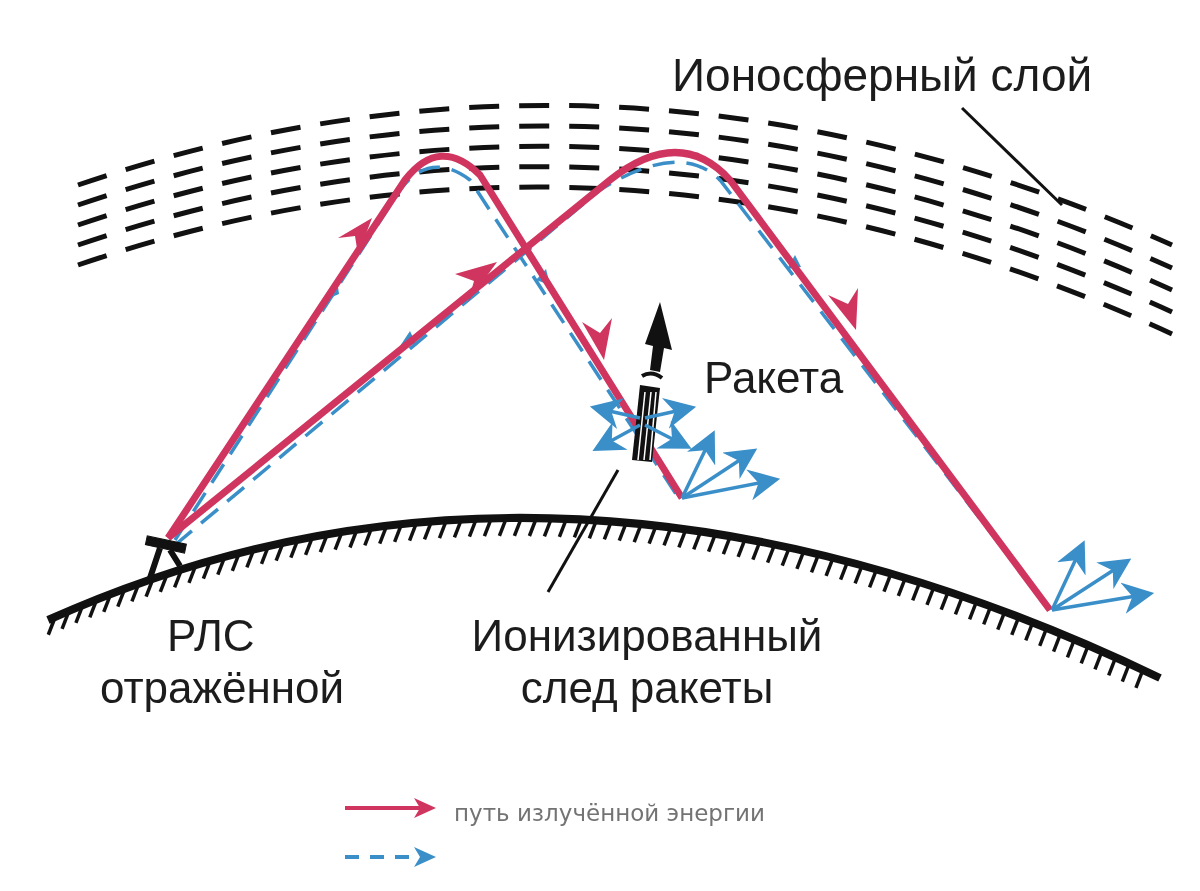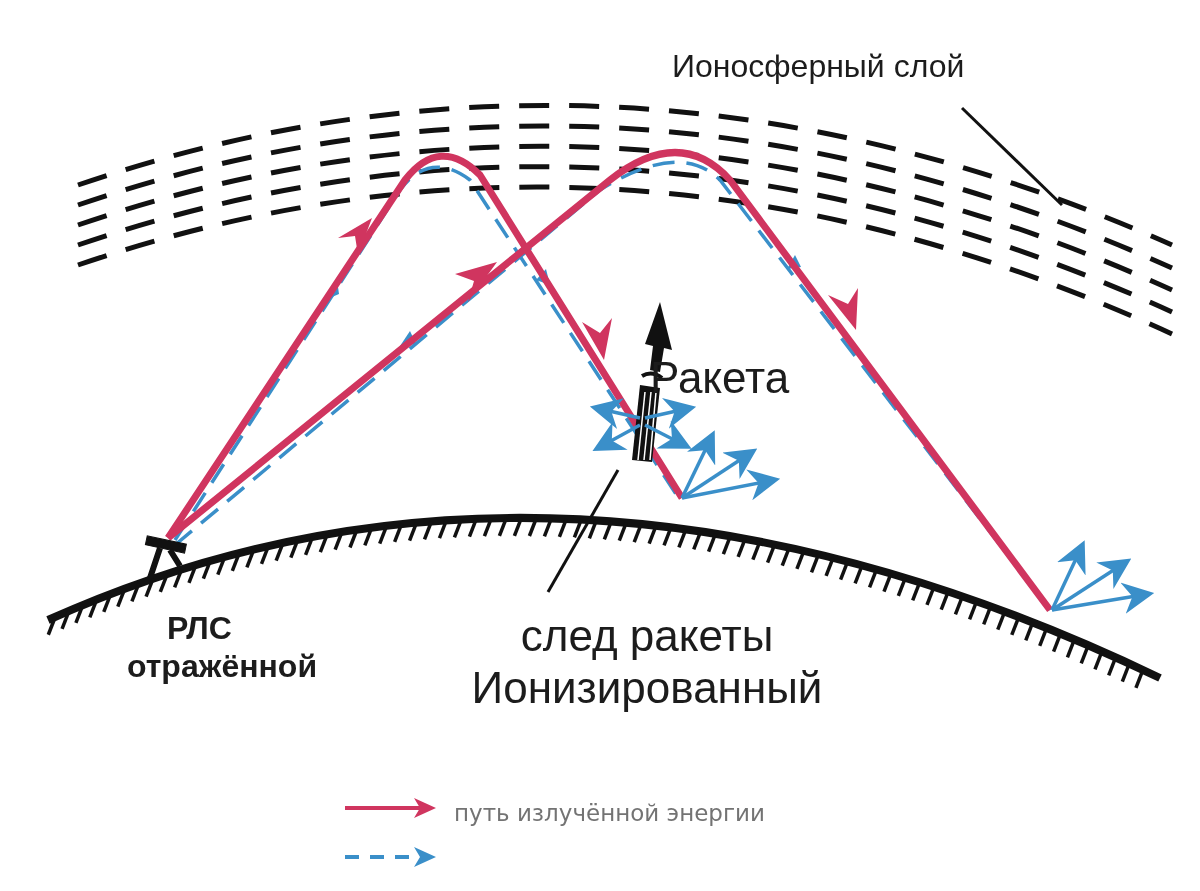--- a/index.html
+++ b/index.html
@@ -1,21 +1,21 @@
 <!DOCTYPE html>
 <html><head>
 <meta charset="utf-8">
 <style>
   html,body{margin:0;padding:0;background:#ffffff;}
   body{width:1200px;height:891px;position:relative;overflow:hidden;font-family:"Liberation Sans","DejaVu Sans",sans-serif;color:#1a1a1a;}
   svg.diagram{position:absolute;left:0;top:0;}
   .lbl{position:absolute;font-family:"Liberation Sans",sans-serif;color:#1c1c1c;white-space:nowrap;line-height:1.18;}
-  .lbl-ion{left:672px;top:48px;font-size:32px;}
-  .lbl-rocket{left:650px;top:352px;font-size:44px;}
-  .lbl-radar{left:52px;top:610px;font-size:32px;text-align:center;width:340px;font-weight:bold;}
+  .lbl-ion{left:672px;top:48px;font-size:46px;}
+  .lbl-rocket{left:704px;top:352px;font-size:44px;}
+  .lbl-radar{left:52px;top:610px;font-size:44px;text-align:center;width:340px;}
   .lbl-trail{left:422px;top:610px;font-size:44px;text-align:center;width:450px;}
   .legend{position:absolute;left:340px;top:790px;}
   .legend-row{display:flex;align-items:center;height:46px;}
   .legend-swatch{width:96px;height:20px;margin-right:18px;}
   .legend-text{font-family:"DejaVu Sans",sans-serif;font-size:23px;color:#737373;}
 </style>
 </head>
 <body>
 
 <svg class="diagram" width="1200" height="891" viewBox="0 0 1200 891">
@@ -194,22 +194,22 @@
   </g>
 </svg>
 
 <div class="lbl lbl-ion">Ионосферный слой</div>
 <div class="lbl lbl-rocket">Ракета</div>
 <div class="lbl lbl-radar">
   <div style="text-align:left;padding-left:115px;">РЛС</div>
   <div>отражённой</div>
 </div>
 <div class="lbl lbl-trail">
+  <div>Ионизированный</div>
   <div>след ракеты</div>
-  <div>Ионизированный</div>
 </div>
 
 <div class="legend">
   <div class="legend-row">
     <div class="legend-swatch"></div>
     <span class="legend-text">путь излучённой энергии</span>
   </div>
   <div class="legend-row">
     <div class="legend-swatch"></div>
   </div>

